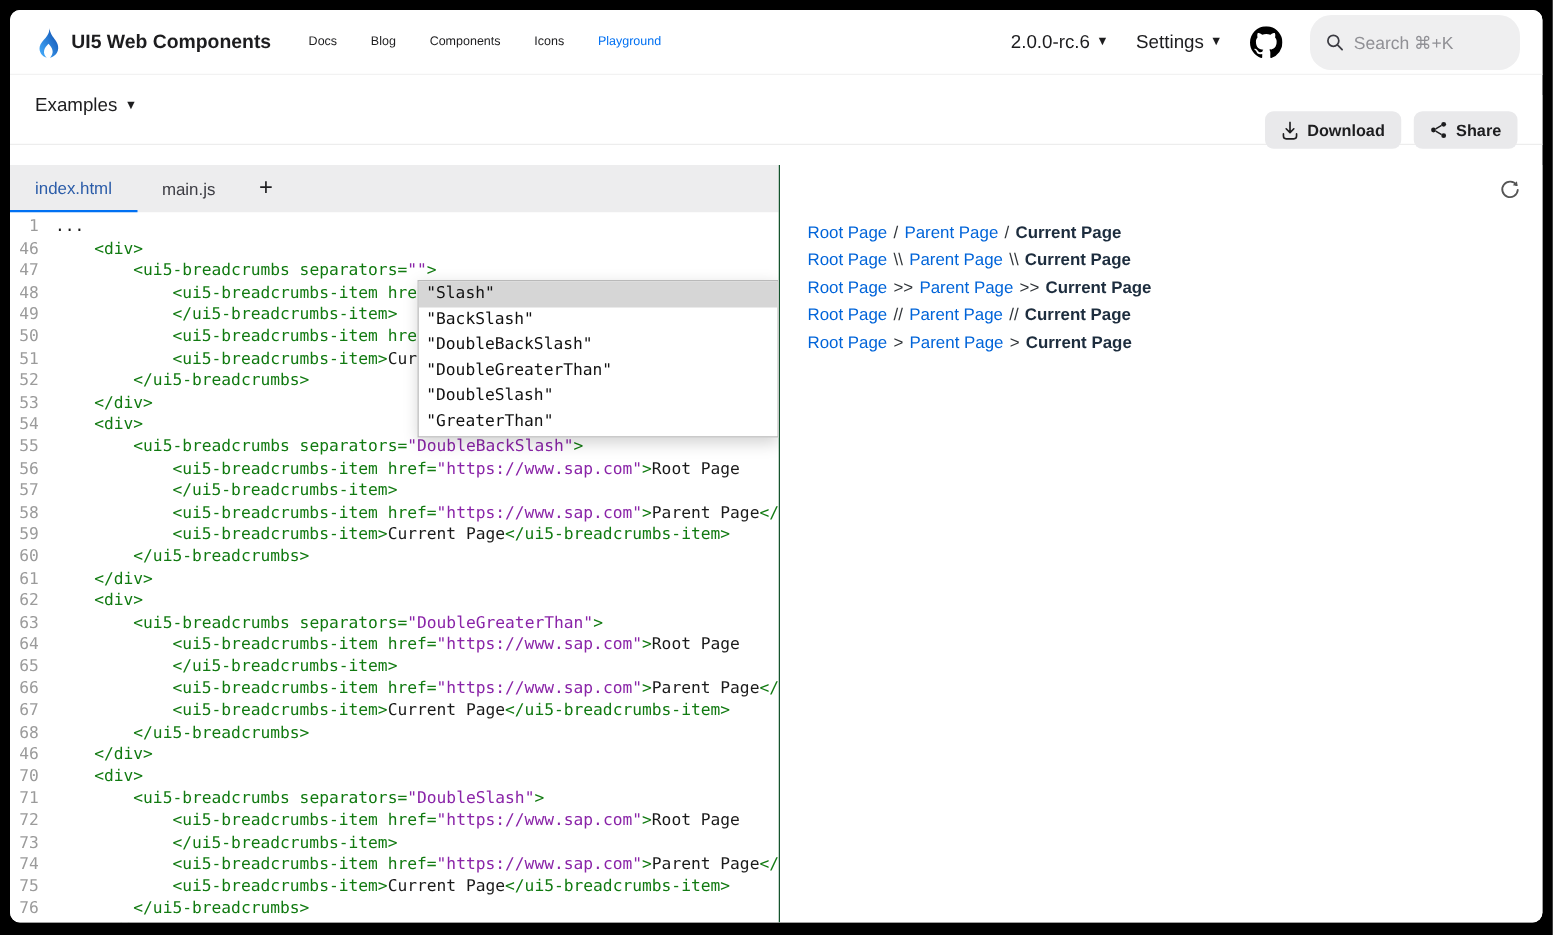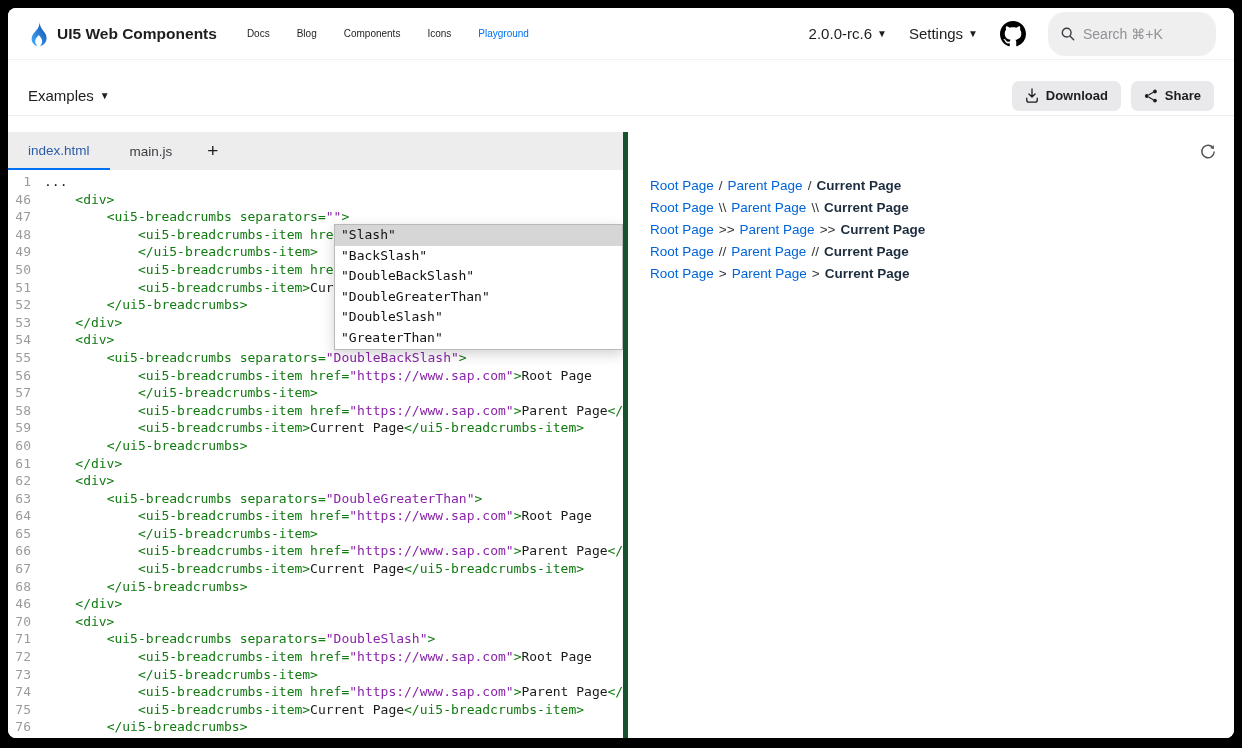--- a/index.html
+++ b/index.html
@@ -12,23 +12,23 @@
   nav { display: flex; gap: 27px; margin-left: 30px; font-size: 10px; }
   nav a { color: #1d1d1f; text-decoration: none; cursor: pointer; }
   nav a.active { color: #0070f2; }
   .header-right { margin-left: auto; display: flex; align-items: center; gap: 22px; font-size: 15px; color: #1d1d1f; }
   .dd { display: flex; align-items: center; gap: 5px; cursor: pointer; }
   .caret { font-size: 10px; color: #1d1d1f; }
   .gh { display: flex; align-items: center; cursor: pointer; }
   .search { display: flex; align-items: center; gap: 8px; background: #efeff0; border-radius: 17px; height: 44px; padding: 0 13px; width: 168px; color: #909095; font-size: 14px; cursor: pointer; }
 
   
-  .subbar { height: 40px; flex: none; display: flex; align-items: center; padding: 0 20px; border-bottom: 1px solid #ededed; background: #fff; }
+  .subbar { height: 40px; flex: none; display: flex; align-items: flex-start; padding: 0 20px; border-bottom: 1px solid #ededed; background: #fff; }
   .examples { display: flex; align-items: center; gap: 6px; font-size: 15px; color: #1d1d1f; cursor: pointer; }
-  .subbar-right { margin-left: auto; display: flex; gap: 10px; }
+  .subbar-right { margin-left: auto; display: flex; gap: 10px; margin-top: 13px; }
   .toolbtn { display: flex; align-items: center; gap: 7px; background: #e9e9eb; border: none; border-radius: 7px; height: 30px; padding: 0 13px; font-size: 13px; font-weight: bold; color: #1d1d1f; font-family: inherit; cursor: pointer; }
 
   
   .main { flex: 1; display: flex; min-height: 0; }
   .editor-pane { width: 615px; flex: none; display: flex; flex-direction: column; min-height: 0; }
   .tabbar { height: 38px; flex: none; background: #ededee; display: flex; align-items: stretch; font-size: 13.5px; }
   .tab { display: flex; align-items: center; padding: 0 20px; color: #3c3c43; cursor: pointer; }
   .tab.active { color: #2b5ca8; border-bottom: 2px solid #0070f2; }
   .addtab { display: flex; align-items: center; padding: 0 15px; font-size: 19px; color: #1d1d1f; cursor: pointer; }
 
@@ -39,21 +39,21 @@
   .tk-p { color: #1a1a1a; }
   .tk-t { color: #117a11; }
   .tk-v { color: #8a24a8; }
 
   
   .dropdown { position: absolute; left: 326px; right: 0; top: 54px; background: #fff; border: 1px solid #b9b9b9; box-shadow: 0 4px 12px rgba(0,0,0,.18); z-index: 5; }
   .ac-item { height: 20.6px; line-height: 20.6px; padding: 0 6px; font-size: 13px; color: #111; white-space: pre; cursor: pointer; }
   .ac-item.sel { background: #d6d6d6; }
 
   
-  .preview-pane { flex: 1; position: relative; border-left: 5px solid #14532d; background: #fff; min-width: 0; }
+  .preview-pane { flex: 1; position: relative; border-left: 1px solid #14532d; background: #fff; min-width: 0; }
   .refresh { position: absolute; top: 10px; right: 16px; background: none; border: none; cursor: pointer; padding: 2px; }
   .bc-list { padding: 46px 0 0 22px; display: flex; flex-direction: column; gap: 7px; font-size: 13.5px; white-space: nowrap; }
   .bc-link { color: #0064d9; text-decoration: none; cursor: pointer; }
   .bc-sep { color: #32363a; margin: 0 5px; }
   .bc-current { color: #1d2d3e; font-weight: bold; }
 
   svg { display: block; }
 </style>
 </head>
 <body>

